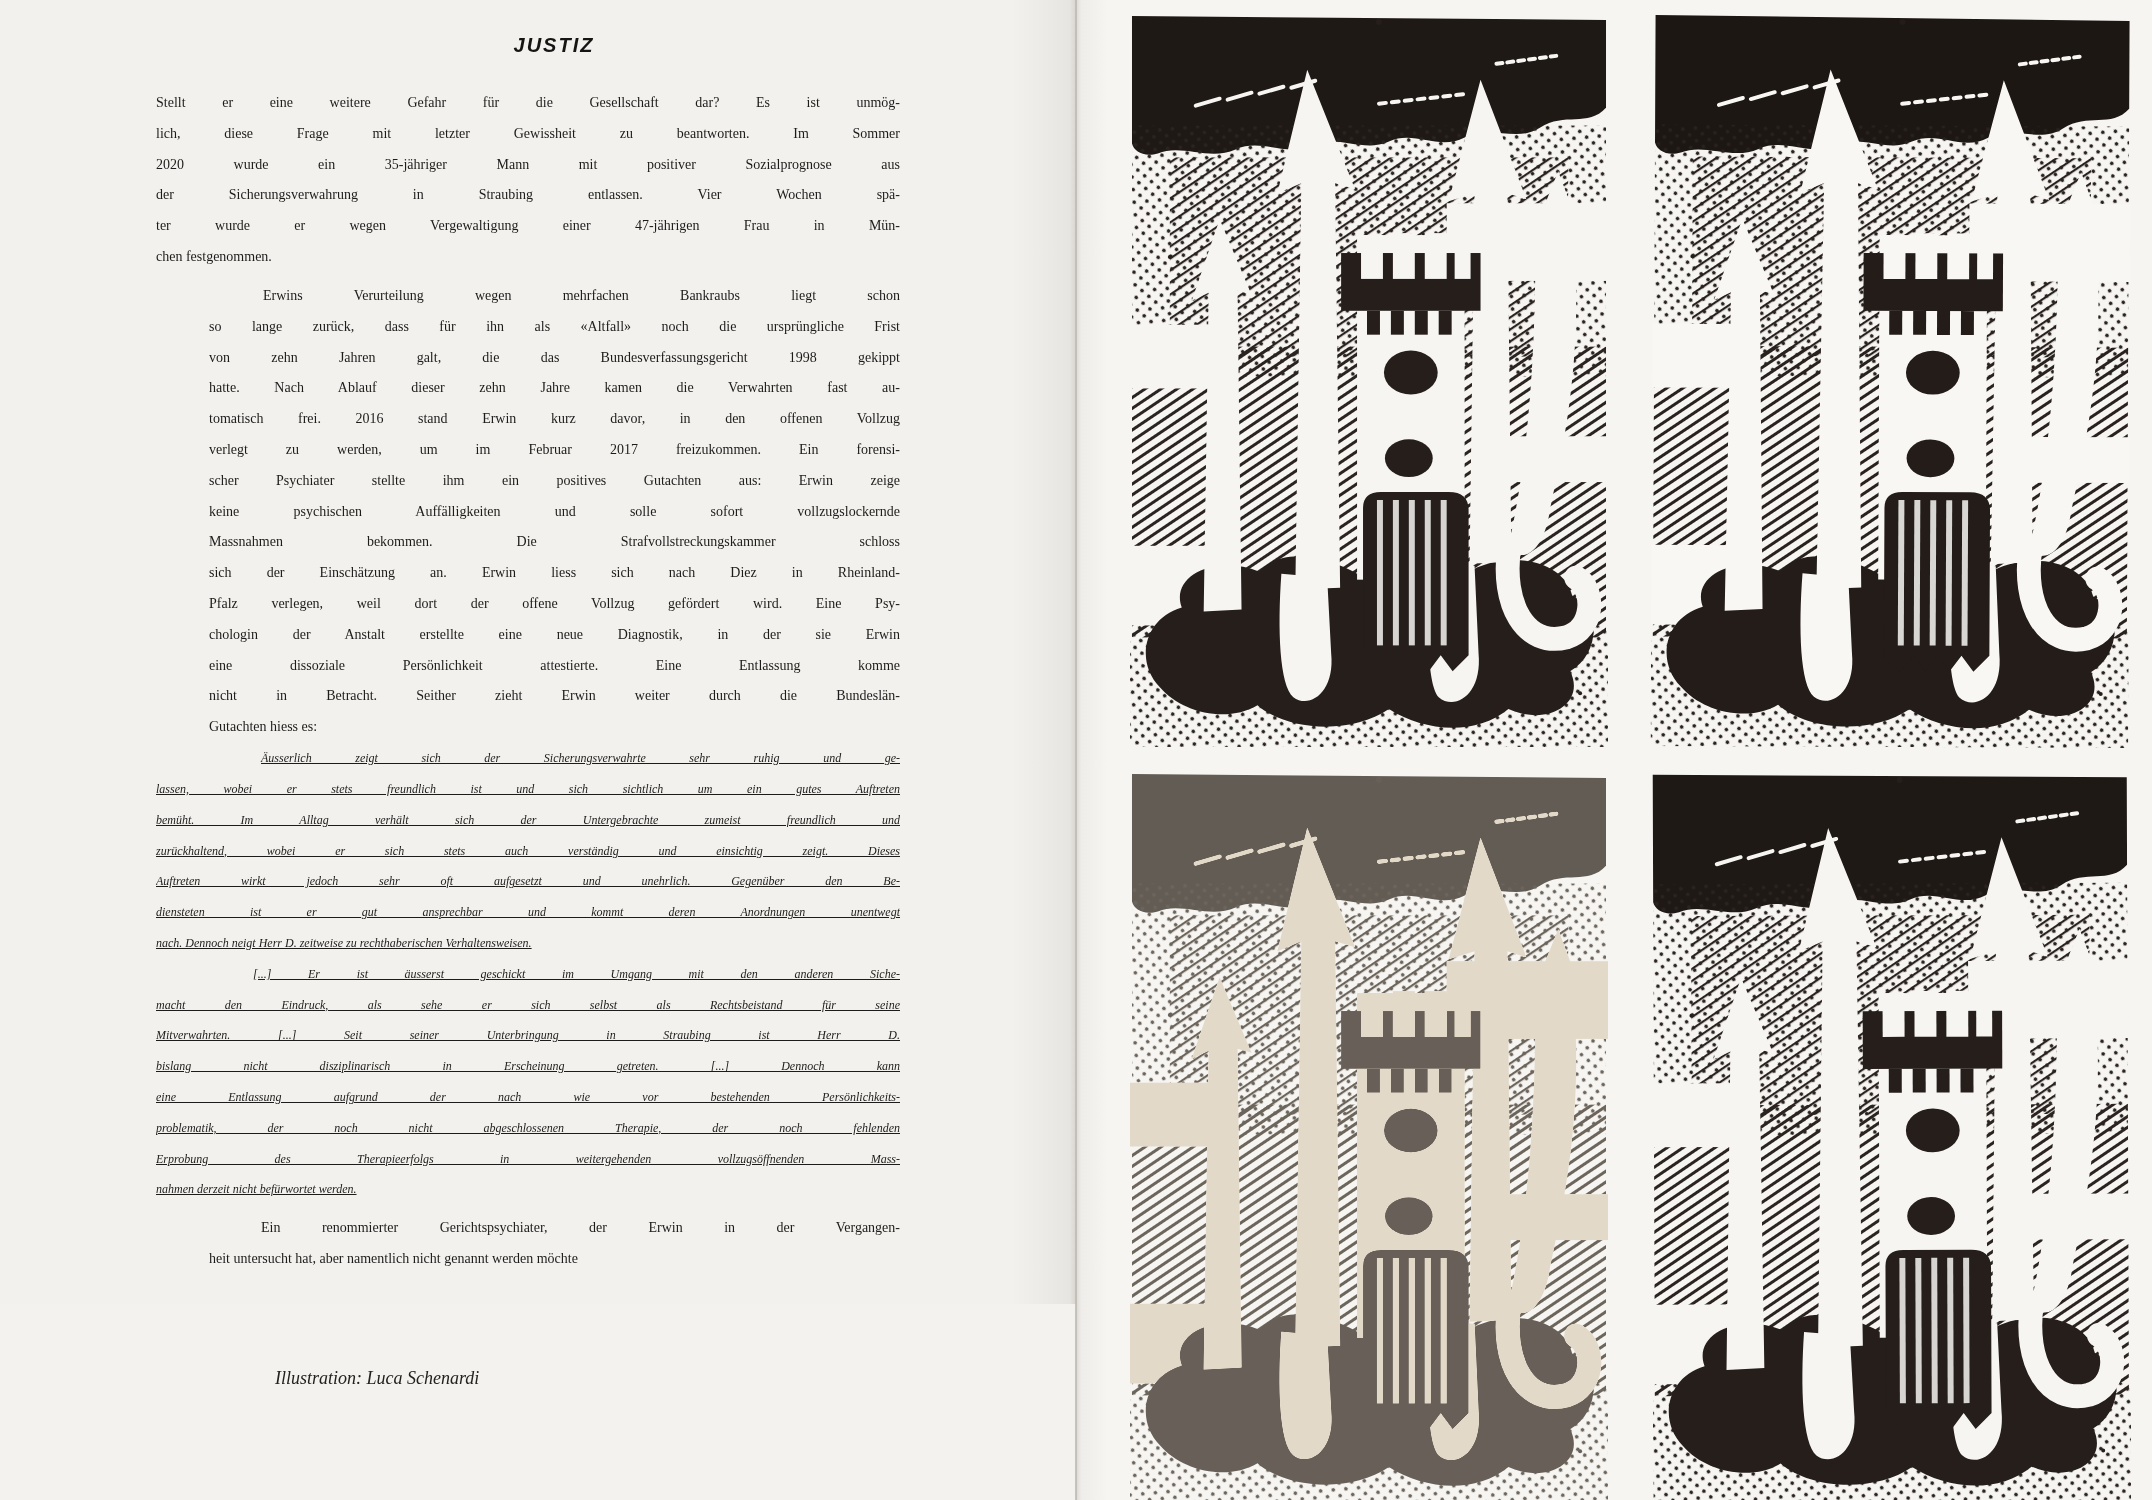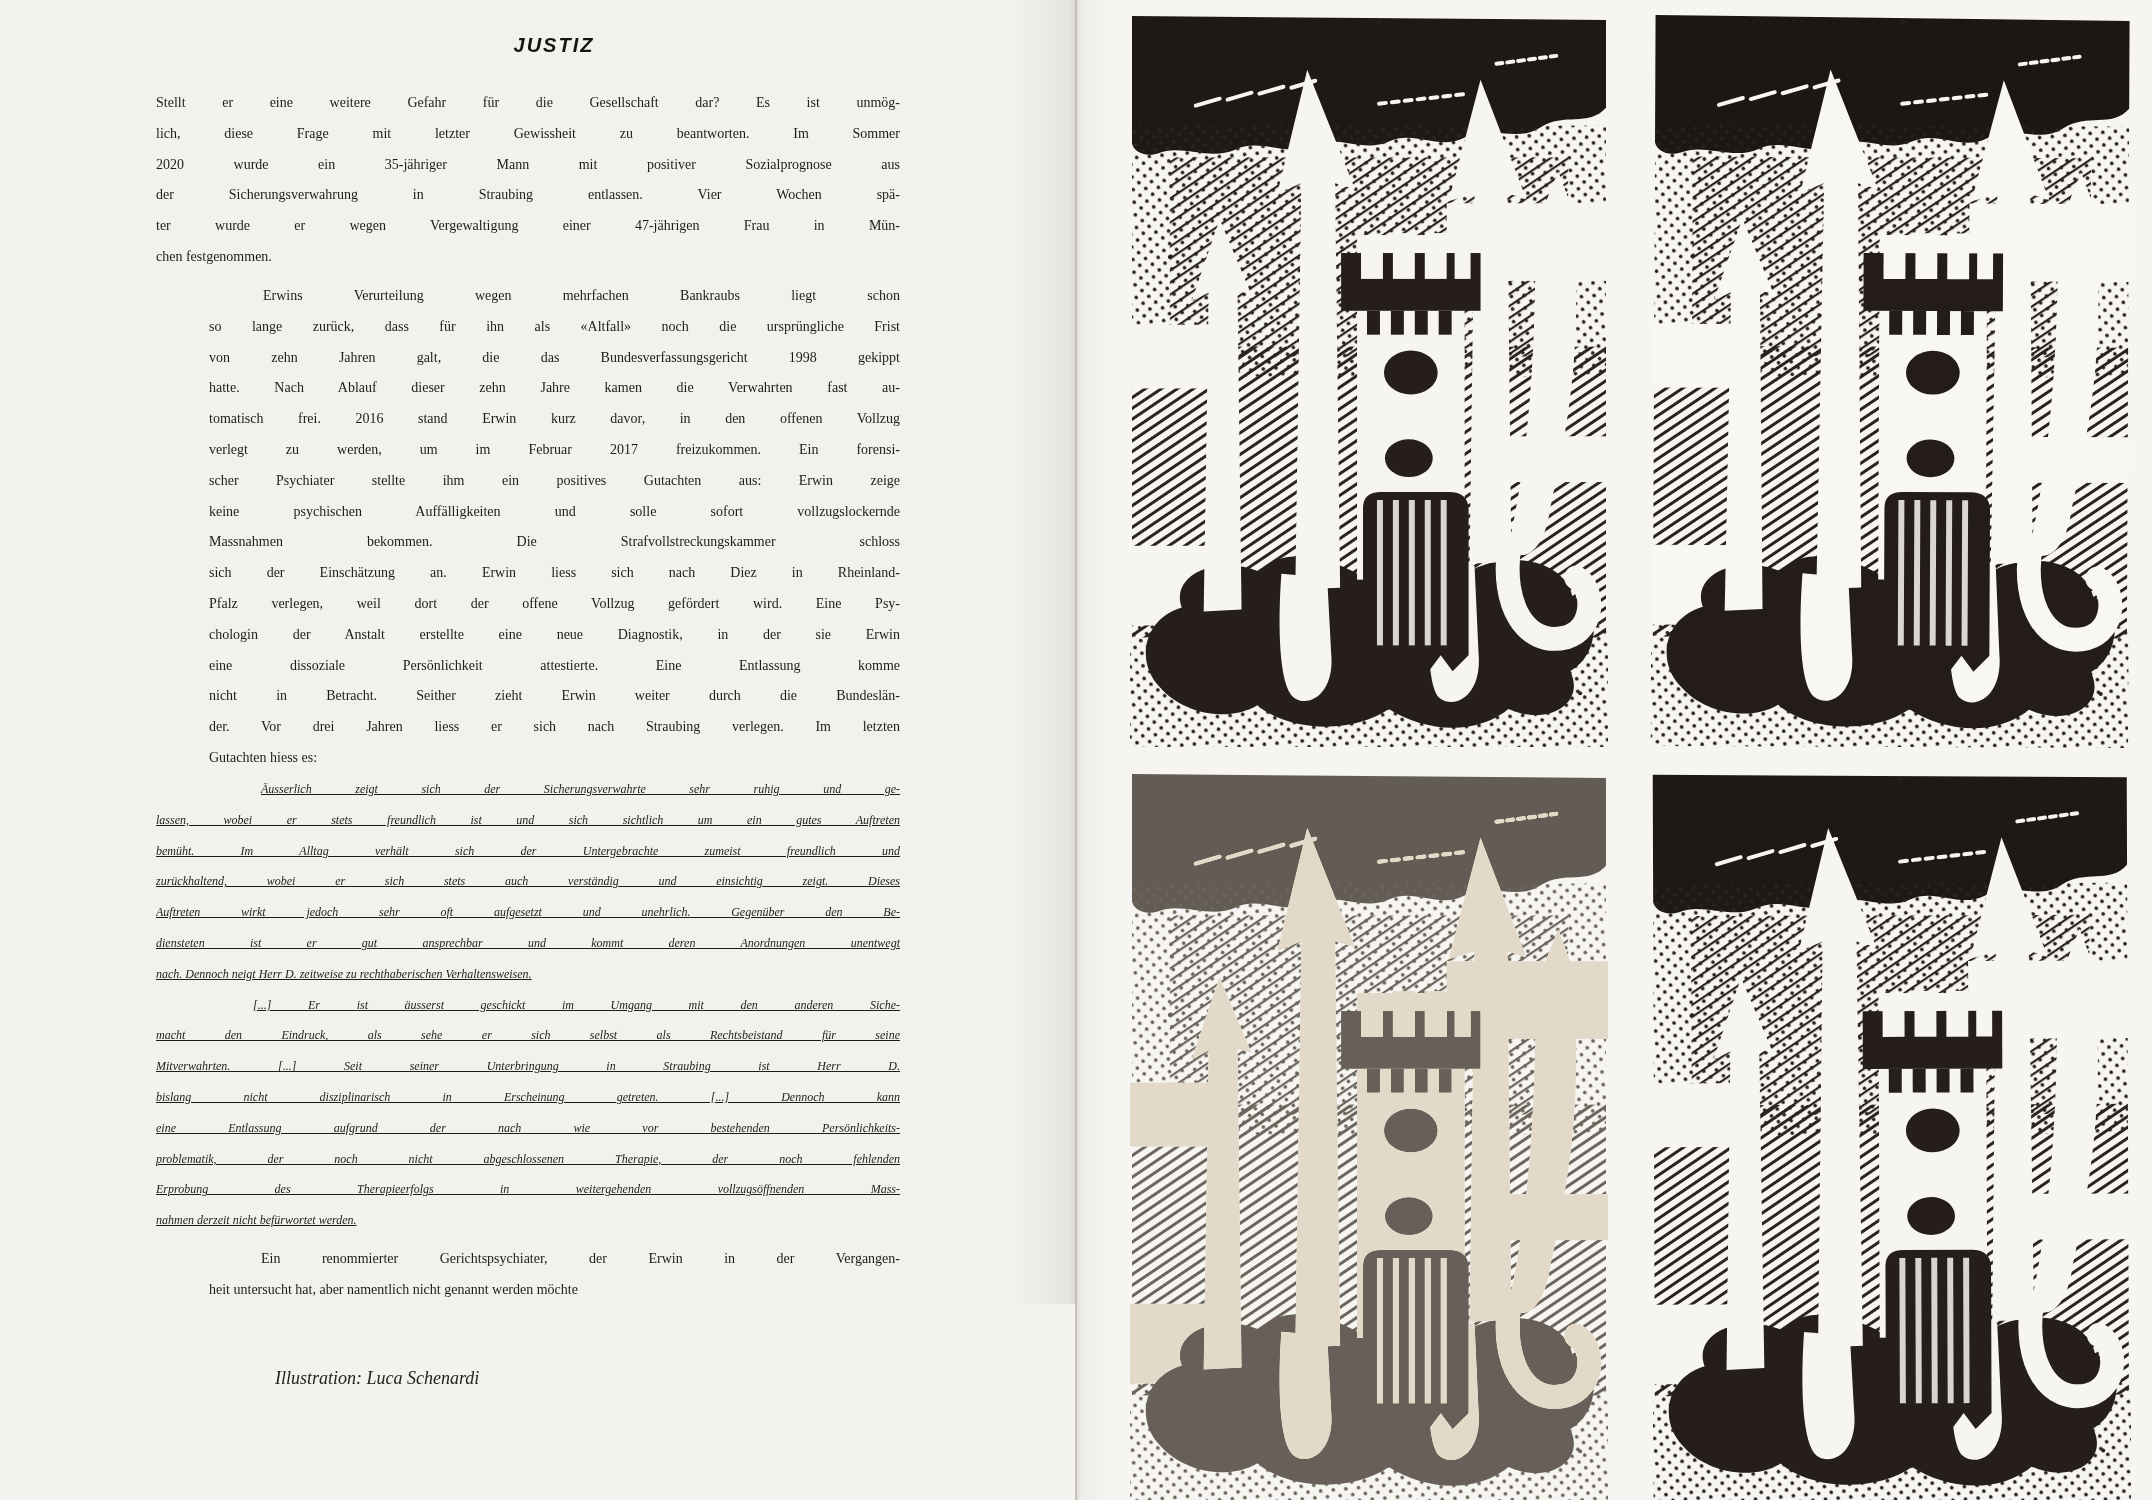--- a/index.html
+++ b/index.html
@@ -88,21 +88,20 @@
         <div class="line">tomatisch frei. 2016 stand Erwin kurz davor, in den offenen Vollzug</div>
         <div class="line">verlegt zu werden, um im Februar 2017 freizukommen. Ein forensi-</div>
         <div class="line">scher Psychiater stellte ihm ein positives Gutachten aus: Erwin zeige</div>
         <div class="line">keine psychischen Auffälligkeiten und solle sofort vollzugslockernde</div>
         <div class="line">Massnahmen bekommen. Die Strafvollstreckungskammer schloss</div>
         <div class="line">sich der Einschätzung an. Erwin liess sich nach Diez in Rheinland-</div>
         <div class="line">Pfalz verlegen, weil dort der offene Vollzug gefördert wird. Eine Psy-</div>
         <div class="line">chologin der Anstalt erstellte eine neue Diagnostik, in der sie Erwin</div>
         <div class="line">eine dissoziale Persönlichkeit attestierte. Eine Entlassung komme</div>
         <div class="line">nicht in Betracht. Seither zieht Erwin weiter durch die Bundeslän-</div>
-        <div class="line">der. Vor drei Jahren liess er sich nach Straubing verlegen. Im letzten</div>
         <div class="line end">Gutachten hiess es:</div>
       </div>
 
       <div class="para q">
         <div class="line fi105">Äusserlich zeigt sich der Sicherungsverwahrte sehr ruhig und ge-</div>
         <div class="line">lassen, wobei er stets freundlich ist und sich sichtlich um ein gutes Auftreten</div>
         <div class="line">bemüht. Im Alltag verhält sich der Untergebrachte zumeist freundlich und</div>
         <div class="line">zurückhaltend, wobei er sich stets auch verständig und einsichtig zeigt. Dieses</div>
         <div class="line">Auftreten wirkt jedoch sehr oft aufgesetzt und unehrlich. Gegenüber den Be-</div>
         <div class="line">diensteten ist er gut ansprechbar und kommt deren Anordnungen unentwegt</div>

